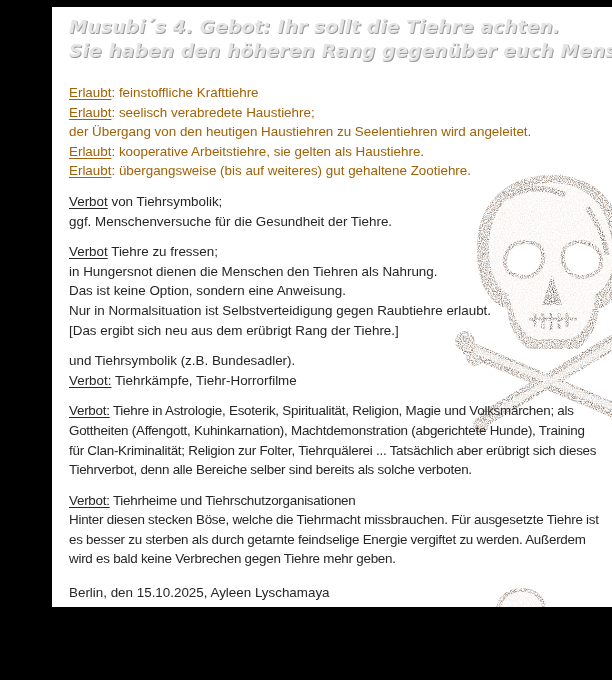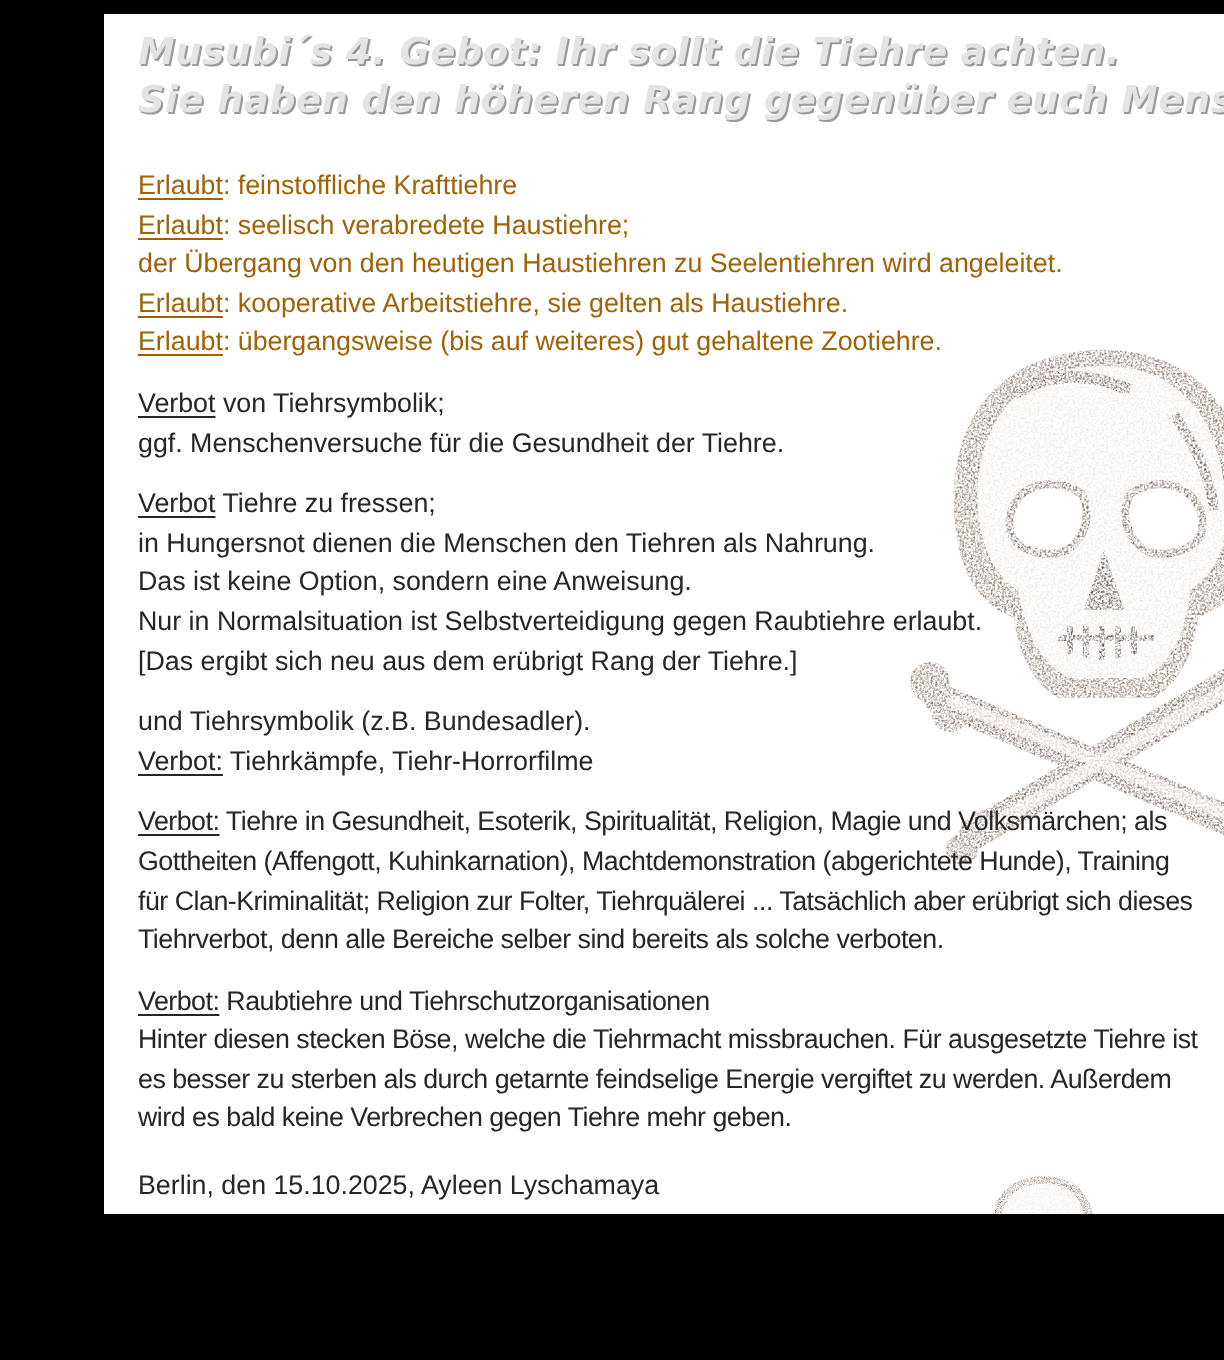--- a/index.html
+++ b/index.html
@@ -171,30 +171,30 @@
     <div class="gap"></div>
 
     <div>
       <span class="line">und Tiehrsymbolik (z.B. Bundesadler).</span>
       <span class="line"><span class="kw">Verbot:</span><span> Tiehrkämpfe, Tiehr-Horrorfilme</span></span>
     </div>
 
     <div class="gap"></div>
 
     <div style="letter-spacing:-0.25px;">
-      <span class="line"><span class="kw">Verbot:</span><span> Tiehre in Gesundheit, Esoterik, Spiritualität, Religion, Magie und Volksmärchen; als</span></span>
+      <span class="line"><span class="kw">Verbot:</span><span> Tiehre in Astrologie, Esoterik, Spiritualität, Religion, Magie und Volksmärchen; als</span></span>
       <span class="line">Gottheiten (Affengott, Kuhinkarnation), Machtdemonstration (abgerichtete Hunde), Training</span>
       <span class="line">für Clan-Kriminalität; Religion zur Folter, Tiehrquälerei ... Tatsächlich aber erübrigt sich dieses</span>
       <span class="line">Tiehrverbot, denn alle Bereiche selber sind bereits als solche verboten.</span>
     </div>
 
     <div class="gap"></div>
 
     <div style="letter-spacing:-0.25px;">
-      <span class="line"><span class="kw">Verbot:</span><span> Raubtiehre und Tiehrschutzorganisationen</span></span>
+      <span class="line"><span class="kw">Verbot:</span><span> Tiehrheime und Tiehrschutzorganisationen</span></span>
       <span class="line">Hinter diesen stecken Böse, welche die Tiehrmacht missbrauchen. Für ausgesetzte Tiehre ist</span>
       <span class="line">es besser zu sterben als durch getarnte feindselige Energie vergiftet zu werden. Außerdem</span>
       <span class="line">wird es bald keine Verbrechen gegen Tiehre mehr geben.</span>
     </div>
 
     <div class="gap" style="height:14px"></div>
 
     <div>
       <span class="line">Berlin, den 15.10.2025, Ayleen Lyschamaya</span>
       <a class="line link">www.am-ziel-erleuchtung.de/paradigmenwechsel</a>

